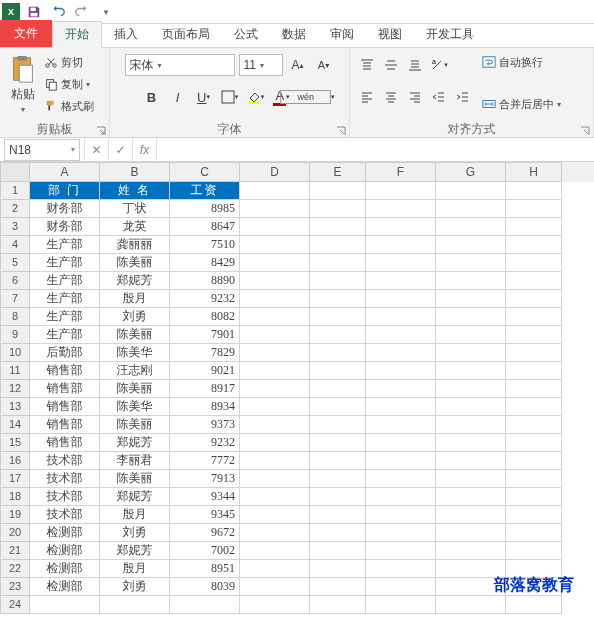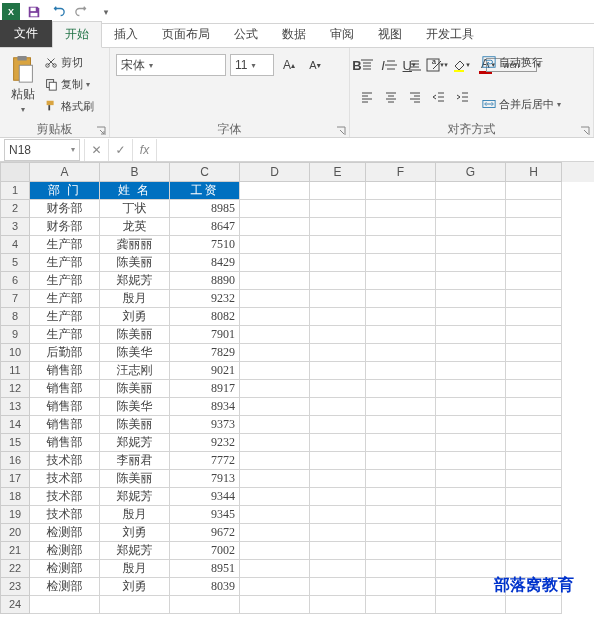--- a/index.html
+++ b/index.html
@@ -7,21 +7,21 @@
 
 
 .titlebar{background:#fff;height:24px;display:flex;align-items:center;padding:0 2px;gap:4px;border-bottom:1px solid #d4d4d4}
 .xl-icon{width:18px;height:18px;background:#217346;color:#fff;display:flex;align-items:center;justify-content:center;font-size:9px;font-weight:bold}
 .qat-btn{width:20px;height:20px;display:flex;align-items:center;justify-content:center;color:#555}
 .qat-btn svg{width:14px;height:14px}
 
 
 .tabs{background:#fff;height:24px;display:flex;align-items:end;border-bottom:1px solid #d4d4d4}
 .tab{padding:4px 12px;font-size:12px;color:#444;cursor:pointer}
-.tab.file{background:#404040;color:#fff;padding:5px 14px}
+.tab.file{background:#ef4444;color:#fff;padding:5px 14px}
 .tab.active{background:#f3f3f3;border:1px solid #d4d4d4;border-bottom:1px solid #f3f3f3;margin-bottom:-1px;color:#217346}
 
 
 .ribbon{background:#f3f3f3;height:90px;display:flex;border-bottom:1px solid #d4d4d4}
 .group{border-right:1px solid #e0e0e0;display:flex;flex-direction:column;height:100%}
 .group-body{flex:1;display:flex;align-items:flex-start;padding:4px 6px;gap:4px}
 .group-label{height:16px;font-size:12px;color:#666;text-align:center;position:relative}
 .dialog-launcher{position:absolute;right:2px;bottom:0;width:12px;height:12px}
 
 .paste-col{display:flex;flex-direction:column;align-items:center;gap:2px;padding:2px}
@@ -137,21 +137,21 @@
           </div>
       </div>
     </div>
     <div class="group-label"><span>剪贴板</span><svg class="dialog-launcher" viewBox="0 0 12 12">
           <path d="M2 2h8v8" fill="none" stroke="#888"></path>
           <path d="M5 5l4 4M9 6v3H6" fill="none" stroke="#888"></path>
         </svg></div>
   </div>
 
   <div class="group font-group" style="width:240px">
-    <div class="group-body" style="flex-direction:row;gap:20px;align-items:flex-start">
+    <div class="group-body" style="flex-direction:column;gap:6px;align-items:center">
       <div class="row">
         <div class="combo" style="width:110px">
             <span>宋体</span>
             <span class="dd">▾</span>
           </div>
         <div class="combo" style="width:44px">
             <span>11</span>
             <span class="dd">▾</span>
           </div>
         <div class="tbtn" style="font-size:12px">A<span style="font-size:8px;vertical-align:super">▴</span></div>

